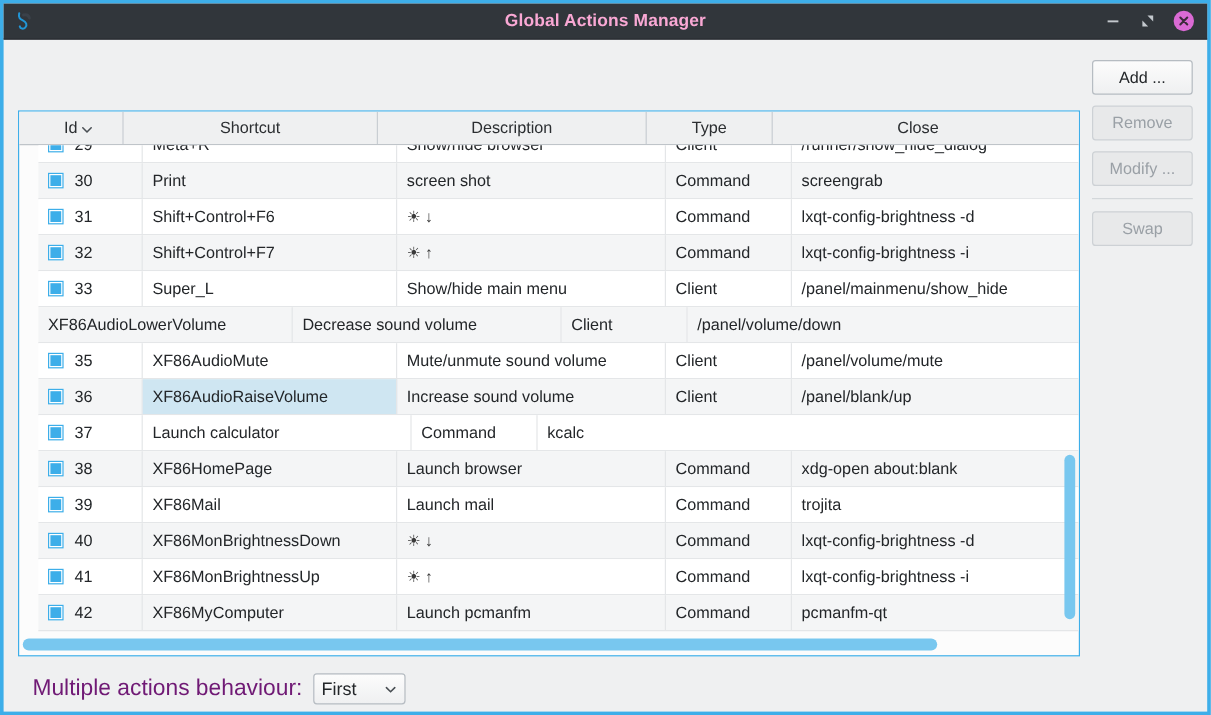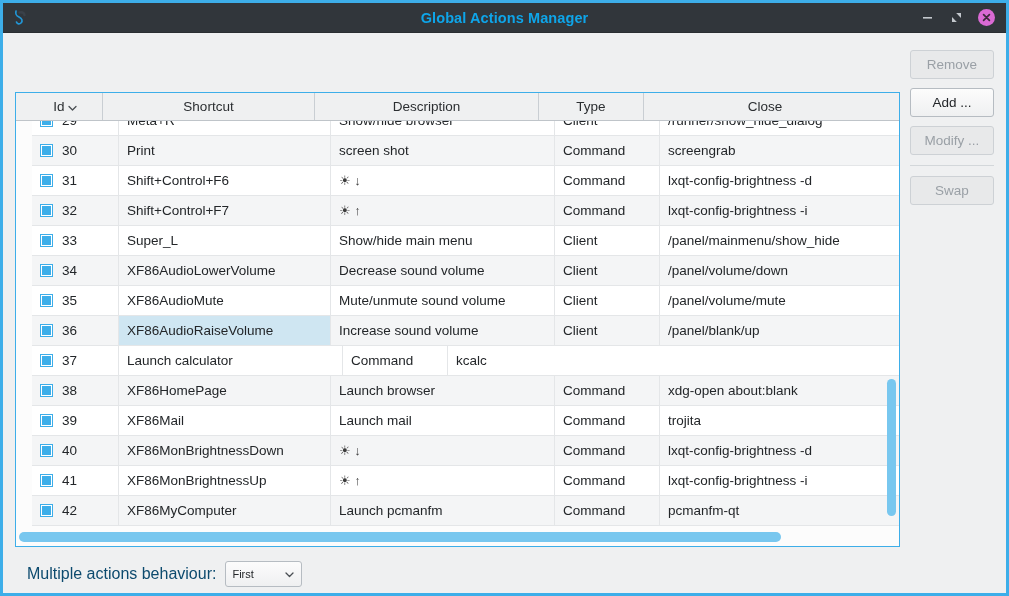--- a/index.html
+++ b/index.html
@@ -24,21 +24,21 @@
     position:relative;
     border-bottom:1px solid #2a2e32;
   }
   .app-icon{
     width:22px;height:22px;margin-left:7px;
     position:relative;flex:0 0 22px;
   }
   .app-icon svg{display:block;}
   .title-text{
     position:absolute;left:0;right:0;text-align:center;
-    color:#0ea5e9;font-size:14.5px;font-weight:bold;
+    color:#f9a8d4;font-size:14.5px;font-weight:bold;
     letter-spacing:.1px;pointer-events:none;
   }
   .win-buttons{
     margin-left:auto;display:flex;align-items:center;
     gap:14px;padding-right:11px;z-index:2;
   }
   .win-btn{width:15px;height:15px;display:flex;align-items:center;
     justify-content:center;color:#bcc2c7;}
   .win-btn svg{display:block;}
   .close-btn{
@@ -139,27 +139,27 @@
   }
   .btn.disabled{
     color:#9aa0a6;background:#e8e9ea;border-color:#cdd1d5;
   }
   .btn-sep{height:1px;background:#d3d7da;margin:1px 0;}
   
   .bottom{
     padding:14px 12px 0 12px;box-sizing:border-box;
   }
   .behaviour-row{display:flex;align-items:center;gap:9px;}
-  .behaviour-label{font-size:16px;color:#0c4a6e;}
+  .behaviour-label{font-size:19px;color:#701a75;}
   .combo{
     width:77px;height:26px;border:1px solid #b6bcc2;border-radius:3px;
     background:linear-gradient(#fcfcfc,#eff0f1);
     display:flex;align-items:center;
     padding:0 6px;box-sizing:border-box;
-    font-size:11px;color:#232629;justify-content:space-between;
+    font-size:15px;color:#232629;justify-content:space-between;
   }
   .combo svg{flex:0 0 11px;}
   .bottom-btns{
     display:flex;align-items:center;justify-content:space-between;
     margin-top:16px;
   }
   .btn-wide{
     width:84px;height:29px;border:1px solid #b6bcc2;border-radius:3px;
     background:linear-gradient(#fcfcfc,#eff0f1);
     font-size:13.5px;color:#232629;
@@ -287,26 +287,20 @@
                     <i></i>
                   </span>
                   <span>33</span>
                 </div>
                 <div class="c-sc">Super_L</div>
                 <div class="c-de">Show/hide main menu</div>
                 <div class="c-ty">Client</div>
                 <div class="c-in">/panel/mainmenu/show_hide</div>
               </div>
               <div class="row alt">
-                <div class="c-id cell-id">
-                  <span class="chk">
-                    <i></i>
-                  </span>
-                  <span>34</span>
-                </div>
                 <div class="c-sc">XF86AudioLowerVolume</div>
                 <div class="c-de">Decrease sound volume</div>
                 <div class="c-ty">Client</div>
                 <div class="c-in">/panel/volume/down</div>
               </div>
               <div class="row white">
                 <div class="c-id cell-id">
                   <span class="chk">
                     <i></i>
                   </span>
@@ -409,22 +403,22 @@
 
         <div class="vscroll">
           <div class="vthumb" id="vthumb" style="top: 64%; height: 34%; background: rgb(120, 199, 239);"></div>
         </div>
         <div class="hscroll">
           <div class="hthumb" id="hthumb" style="left: 0%; width: 88%; background: rgb(120, 199, 239);"></div>
         </div>
       </div>
 
       <div class="side-buttons" id="side-buttons">
+          <div class="btn">Add ...</div>
           <div class="btn disabled">Remove</div>
-          <div class="btn">Add ...</div>
           <div class="btn disabled">Modify ...</div>
           <div class="btn-sep"></div>
           <div class="btn disabled">Swap</div>
         </div>
     </div>
 
     <div class="bottom">
       <div class="behaviour-row">
         <span class="behaviour-label">Multiple actions behaviour:</span>
         <div class="combo">

